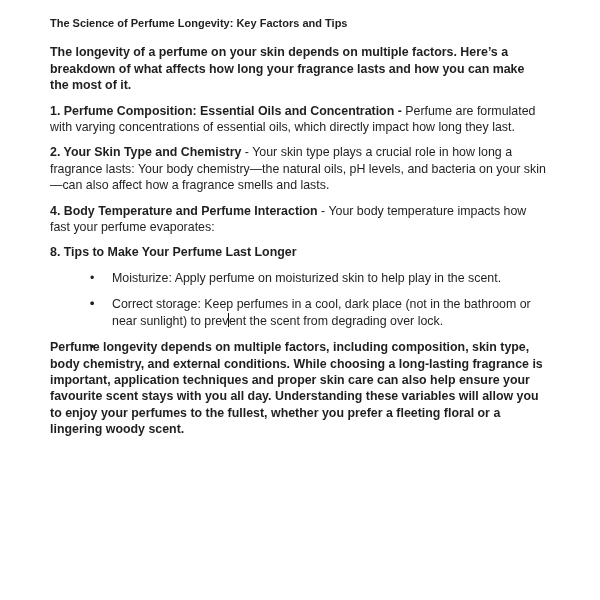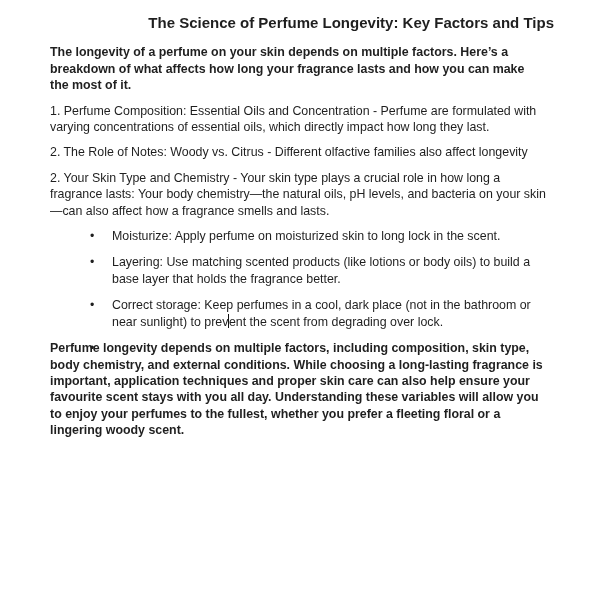--- a/index.html
+++ b/index.html
@@ -16,28 +16,28 @@
     padding: 15px 46px 0 50px;
     font-family: "Liberation Sans", "DejaVu Sans", sans-serif;
     color: #1f1f1f;
     font-size: 12.4px;
     line-height: 16.4px;
     overflow: hidden;
     cursor: text;
   }
   .doc-title {
     font-weight: bold;
-    text-align: right;
-    font-size: 15px;
+    text-align: left;
+    font-size: 11px;
     margin: 0 0 13px 0;
   }
   p.para {
     margin: 0 8px 9px 0;
   }
-  .bold { font-weight: normal; }
+  .bold { font-weight: bold; }
   .intro, .conclusion { font-weight: bold; }
   ul.tips {
     margin: 0 0 9px 0;
     padding: 0 0 0 62px;
     list-style: none;
   }
   ul.tips li {
     position: relative;
     margin: 0 0 10px 0;
   }
@@ -59,30 +59,31 @@
 <body>
 
 <div class="page">
 
   <p class="doc-title">The Science of Perfume Longevity: Key Factors and Tips</p>
 
   <p class="para intro">The longevity of a perfume on your skin depends on multiple factors. Here’s a breakdown of what affects how long your fragrance lasts and how you can make the most of it.</p>
 
   <p class="para"><span class="bold">1. Perfume Composition: Essential Oils and Concentration -</span><span> Perfume are formulated with varying concentrations of essential oils, which directly impact how long they last.</span></p>
 
-  <p class="para"><span class="bold">2. The Role of Notes: Woody vs. Citrus -</span><span> Different olfactive families also affect longevity</span></p>
 
   <p class="para"><span class="bold">2. Your Skin Type and Chemistry</span><span> - Your skin type plays a crucial role in how long a fragrance lasts: Your body chemistry—the natural oils, pH levels, and bacteria on your skin—can also affect how a fragrance smells and lasts.</span></p>
 
+  <p class="para"><span class="bold">4. Body Temperature and Perfume Interaction</span><span> - Your body temperature impacts how fast your perfume evaporates:</span></p>
 
 
 
+  <p class="para"><span class="bold">8. Tips to Make Your Perfume Last Longer</span><span></span></p>
 
   <ul class="tips">
-    <li><span class="bullet-dot">•</span><span>Moisturize: Apply perfume on moisturized skin to long lock in the scent.</span></li>
-    <li><span class="bullet-dot">•</span><span>Layering: Use matching scented products (like lotions or body oils) to build a base layer that holds the fragrance better.</span></li>
+    <li><span class="bullet-dot">•</span><span>Moisturize: Apply perfume on moisturized skin to help play in the scent.</span></li>
+    <li><span class="bullet-dot">•</span></li>
     <li><span class="bullet-dot">•</span><span>Correct storage: Keep perfumes in a cool, dark place (not in the bathroom or near sunlight) to prev</span><span class="caret"></span><span>ent the scent from degrading over lock.</span></li>
     <li><span class="bullet-dot">•</span></li>
   </ul>
 
   <p class="para conclusion">Perfume longevity depends on multiple factors, including composition, skin type, body chemistry, and external conditions. While choosing a long-lasting fragrance is important, application techniques and proper skin care can also help ensure your favourite scent stays with you all day. Understanding these variables will allow you to enjoy your perfumes to the fullest, whether you prefer a fleeting floral or a lingering woody scent.</p>
 
 </div>
 
 </body></html>

